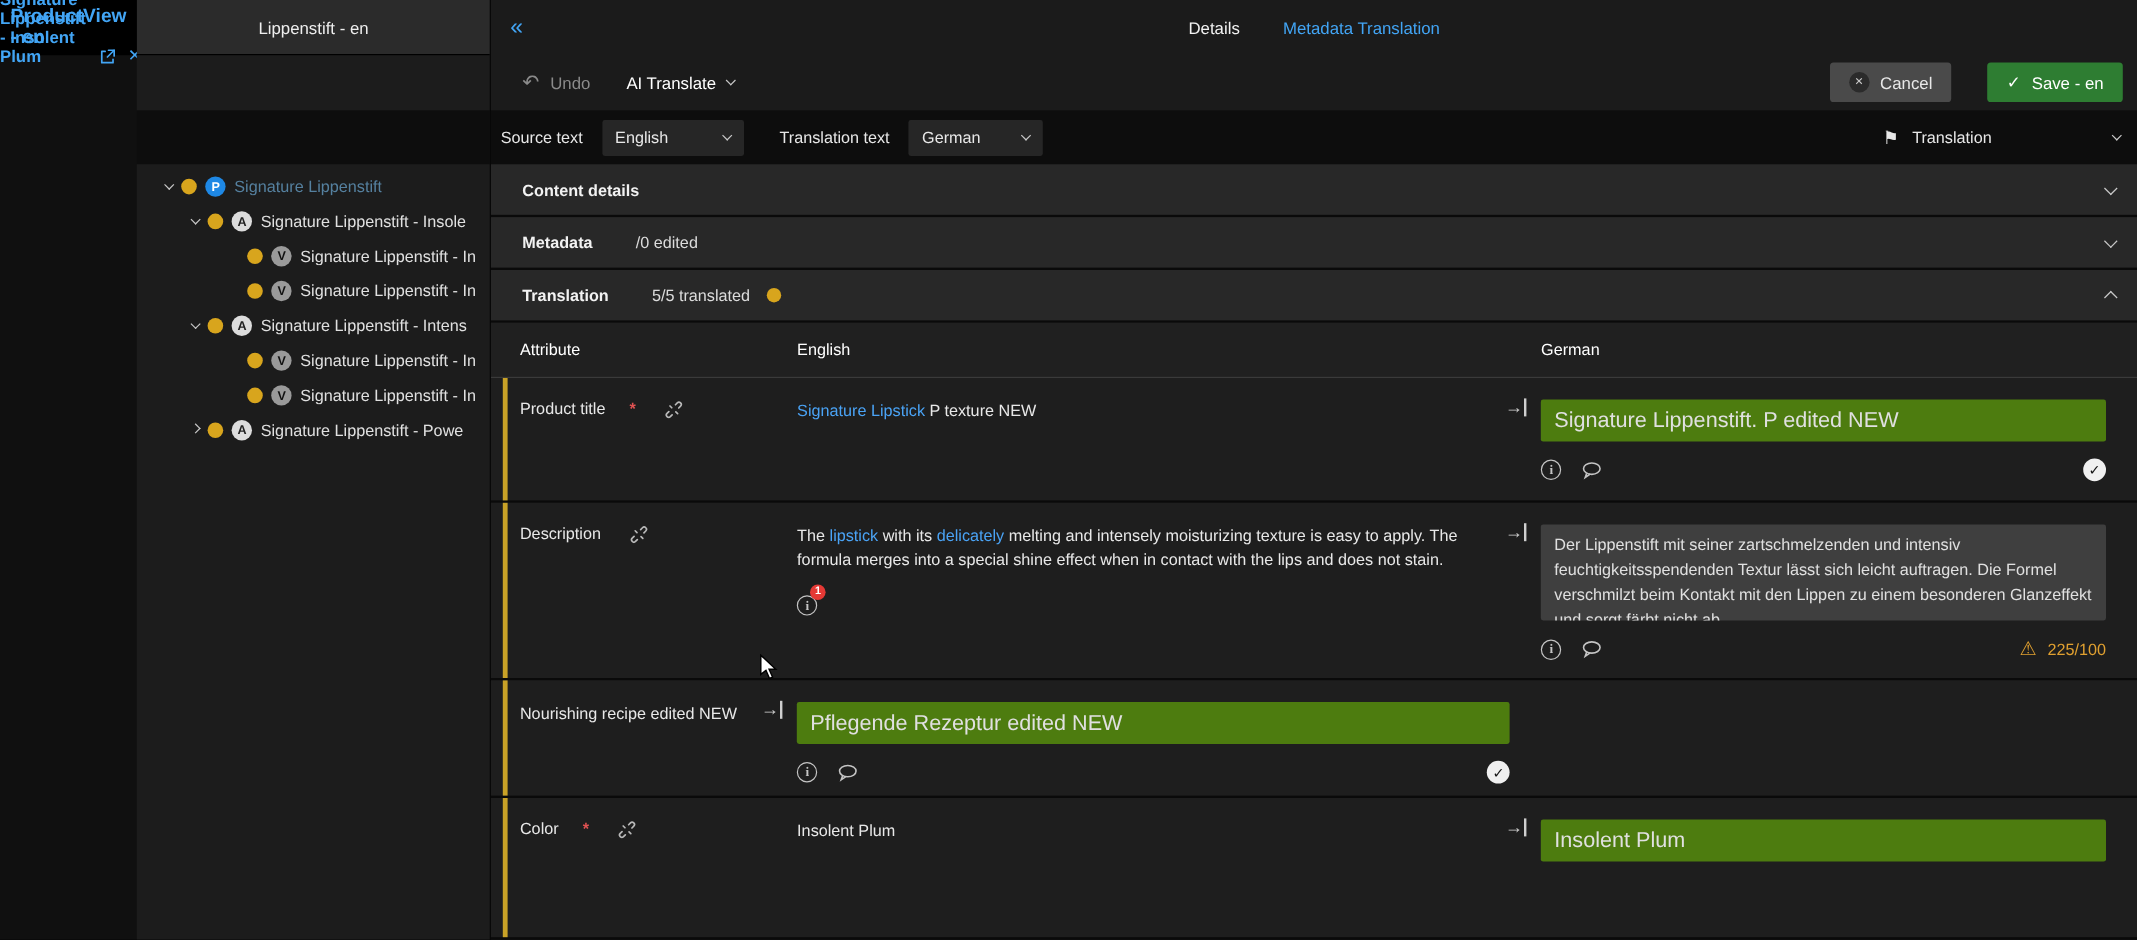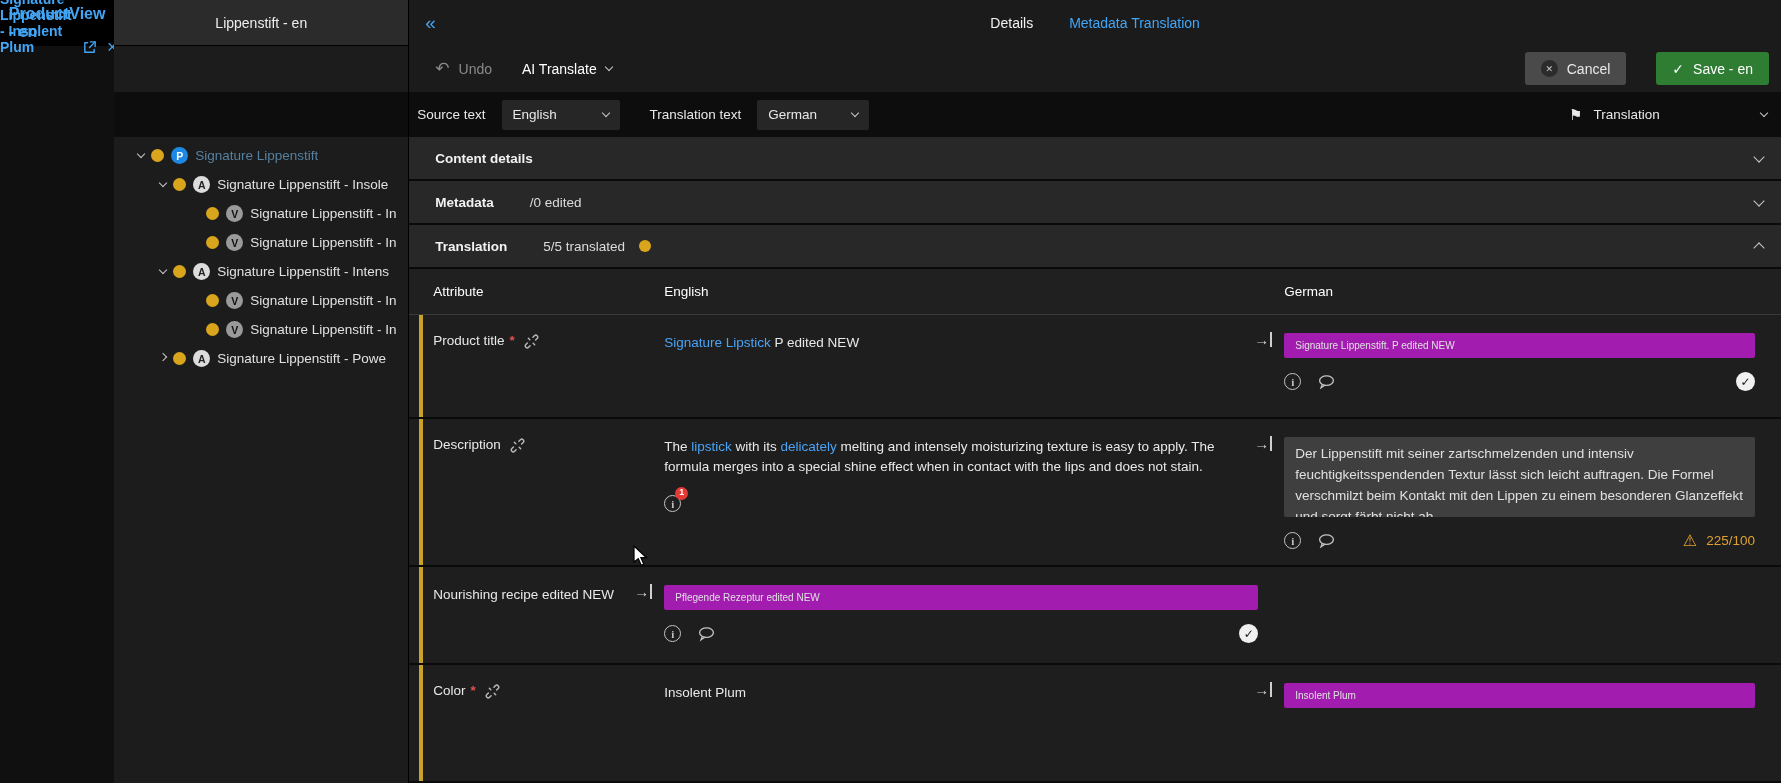--- a/index.html
+++ b/index.html
@@ -83,32 +83,32 @@
   .table-header { height: 46px; flex: 0 0 46px; display: grid; grid-template-columns: 231px 620px 1fr; align-items: center; padding-left: 24px; background: #202020; border-bottom: 1px solid #3a3a3a; font-weight: normal; font-size: 13.5px; color: #fff; }
 
   .trow { display: grid; grid-template-columns: 231px 620px 1fr; padding-left: 24px; background: #1e1e1e; border-bottom: 2px solid #0a0a0a; position: relative; }
   .trow::before { content: ""; position: absolute; left: 10px; top: 0; bottom: 0; width: 4px; background: #c9a227; }
   .row1 { height: 104px; flex: 0 0 104px; }
   .row2 { height: 148px; flex: 0 0 148px; }
   .row3 { height: 98px; flex: 0 0 98px; }
   .row4 { flex: 1 0 80px; }
 
   .cell { padding-top: 18px; font-size: 13.5px; }
-  .cell.attr { display: flex; align-items: flex-start; gap: 5px; color: #e8e8e8; }
+  .cell.attr { display: flex; align-items: flex-start; gap: 20px; color: #e8e8e8; }
   .req { color: #e05252; font-weight: bold; }
   .unlink { margin-left: 4px; margin-top: 1px; cursor: pointer; }
   .cell.en { position: relative; padding-right: 46px; color: #e8e8e8; line-height: 1.5; display: flex; flex-direction: column; align-items: flex-start; }
   .link { color: #4aa3f5; cursor: pointer; }
   .copy-arrow { position: absolute; right: 12px; top: 17px; color: #cfcfcf; border-right: 2px solid #cfcfcf; padding-right: 1px; font-size: 15px; line-height: 1; cursor: pointer; }
   .copy-arrow::before { content: "\2192"; }
   .en-icons { margin-top: 16px; }
   .info-wrap { position: relative; display: inline-block; }
   .badge-count { position: absolute; top: -7px; right: -7px; min-width: 13px; height: 13px; border-radius: 7px; background: #e53935; color: #fff; font-size: 9px; font-weight: bold; display: flex; align-items: center; justify-content: center; padding: 0 2px; }
   .cell.de { padding-right: 26px; display: flex; flex-direction: column; }
-  .de-input { width: 100%; height: 25px; background: #a21caf; border: none; border-radius: 2px; color: #e0e0e0; font-size: 10px; font-family: inherit; padding: 0 11px; outline: none; }
+  .de-input { width: 100%; height: 35px; background: #4d7c0f; border: none; border-radius: 2px; color: #e0e0e0; font-size: 18px; font-family: inherit; padding: 0 11px; outline: none; }
   .de-area { width: 100%; height: 80px; background: #3f3f3f; border: none; border-radius: 2px; color: #e0e0e0; font-size: 13.5px; font-family: inherit; padding: 7px 11px; line-height: 1.55; resize: none; outline: none; overflow: hidden; }
   .icons-row { display: flex; align-items: center; gap: 17px; margin-top: 14px; }
   .info-ico { width: 17px; height: 17px; border-radius: 50%; border: 1.4px solid #c4c4c4; color: #c4c4c4; font-size: 11px; font-weight: bold; display: inline-flex; align-items: center; justify-content: center; cursor: pointer; font-family: "Liberation Serif", serif; }
   .comment-ico { display: inline-flex; cursor: pointer; }
   .check-circle { margin-left: auto; width: 19px; height: 19px; border-radius: 50%; background: #f0f0f0; color: #141414; font-size: 12px; font-weight: bold; display: inline-flex; align-items: center; justify-content: center; cursor: pointer; }
   .warn-group { margin-left: auto; display: inline-flex; align-items: center; gap: 9px; color: #e0a030; font-size: 13.5px; }
   .warn-ico { font-size: 16px; color: #e0a030; }
 
   .cursor-overlay { position: absolute; left: 630px; top: 545px; z-index: 50; pointer-events: none; }
 </style>
@@ -274,21 +274,21 @@
           <span class="unlink">
             <svg width="15" height="15" viewBox="0 0 16 16" fill="none" stroke="#b9b9b9" stroke-width="1.5" stroke-linecap="round">
               <path d="M9.5 3.5 l1.6 -1.6 a2.05 2.05 0 0 1 2.9 2.9 L12.4 6.4"></path>
               <path d="M6.5 12.5 l-1.6 1.6 a2.05 2.05 0 0 1 -2.9 -2.9 L3.6 9.6"></path>
               <path d="M6.2 6.2 L4.6 4.6 M9.8 9.8 l1.6 1.6"></path>
             </svg>
           </span>
         </div>
         <div class="cell en">
           <div class="en-text">
-            <span class="link">Signature Lipstick</span><span> P edited NEW</span>
+            <span class="link">Signature Lipstick</span><span> P texture NEW</span>
           </div>
           <span class="copy-arrow"></span>
         </div>
         <div class="cell de">
           <input class="de-input" value="Signature Lippenstift. P edited NEW" style="">
           <div class="icons-row">
             <span class="info-ico">i</span>
             <span class="comment-ico">
               <svg width="17" height="16" viewBox="0 0 18 16" fill="none" stroke="#c4c4c4" stroke-width="1.4">
                 <ellipse cx="9" cy="6.5" rx="7.3" ry="5"></ellipse>

